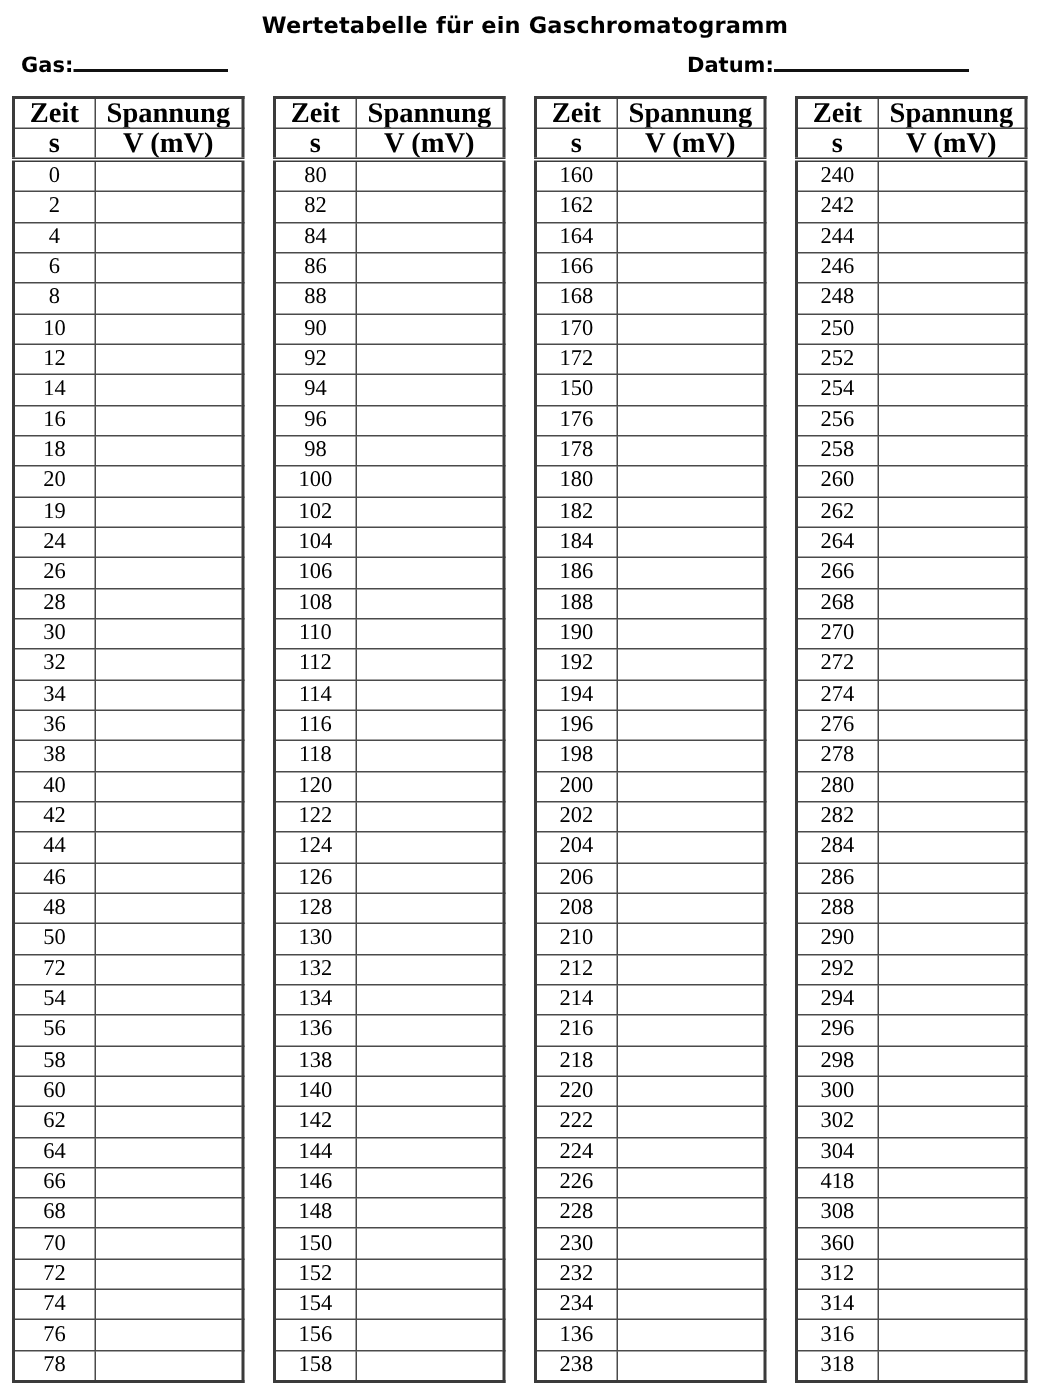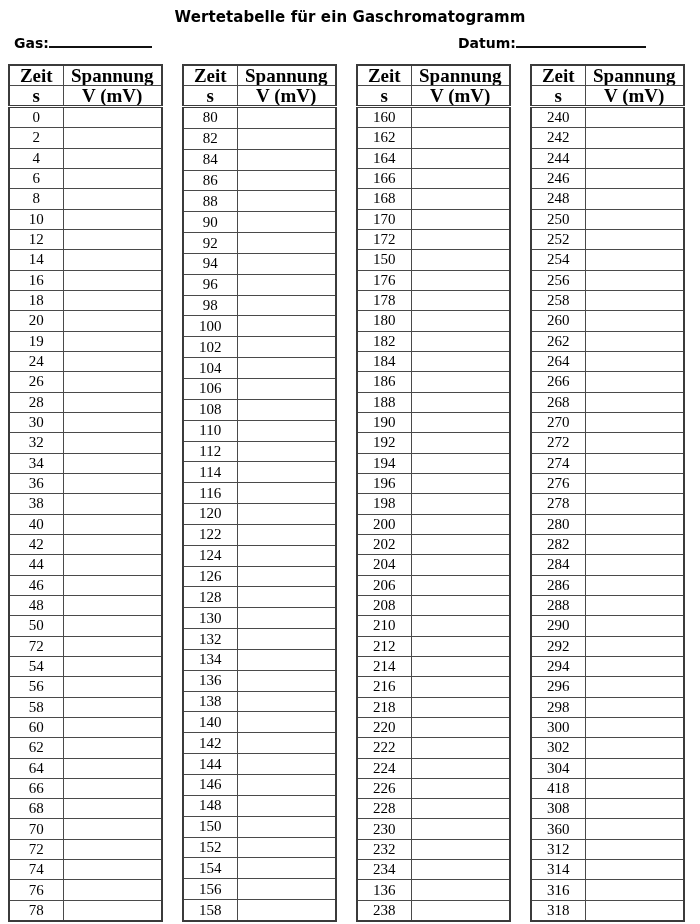--- a/index.html
+++ b/index.html
@@ -367,20 +367,24 @@
         </tr>
         <tr>
           <td>114</td>
           <td class="v-cell"></td>
         </tr>
         <tr>
           <td>116</td>
           <td class="v-cell"></td>
         </tr>
         <tr>
+          <td>118</td>
+          <td class="v-cell"></td>
+        </tr>
+        <tr>
           <td>120</td>
           <td class="v-cell"></td>
         </tr>
         <tr>
           <td>122</td>
           <td class="v-cell"></td>
         </tr>
         <tr>
           <td>124</td>
           <td class="v-cell"></td>

